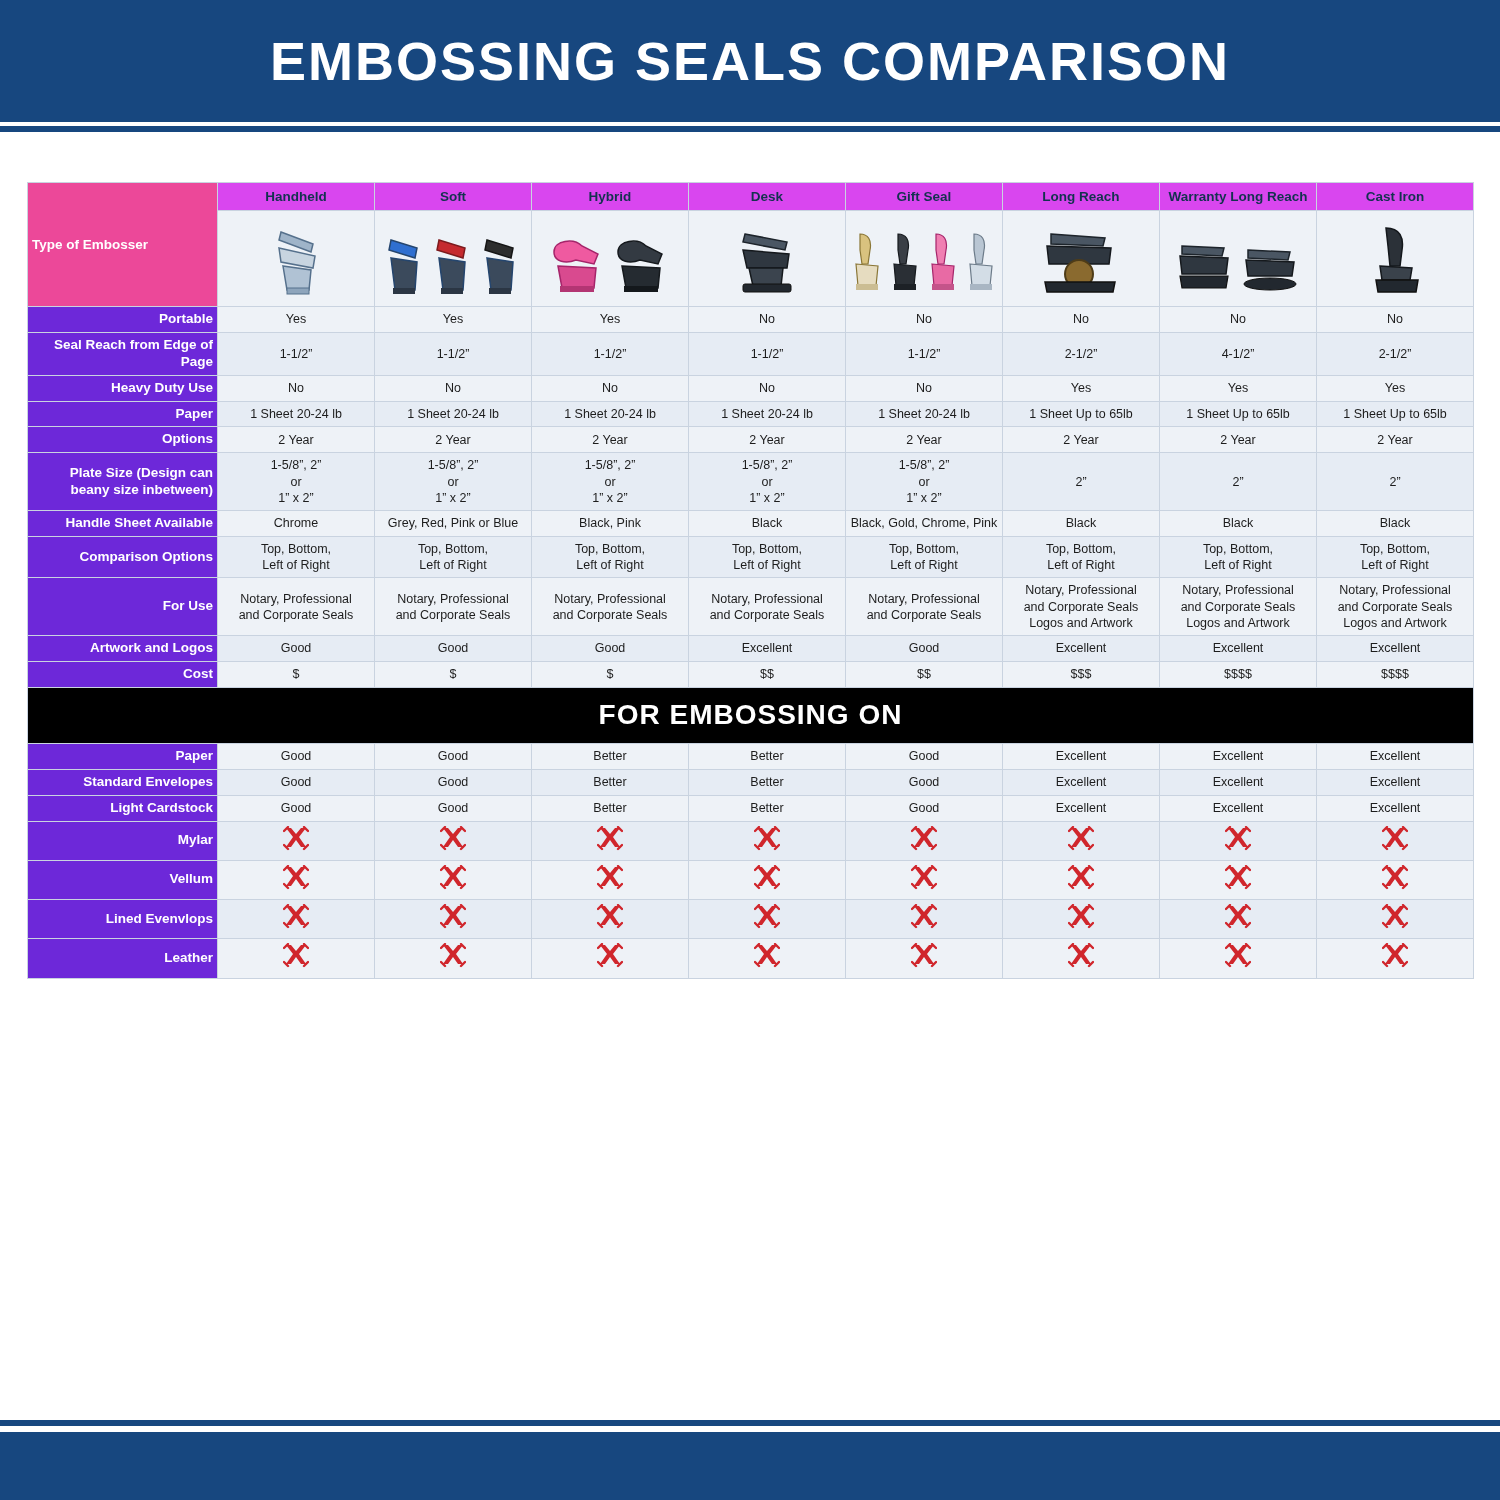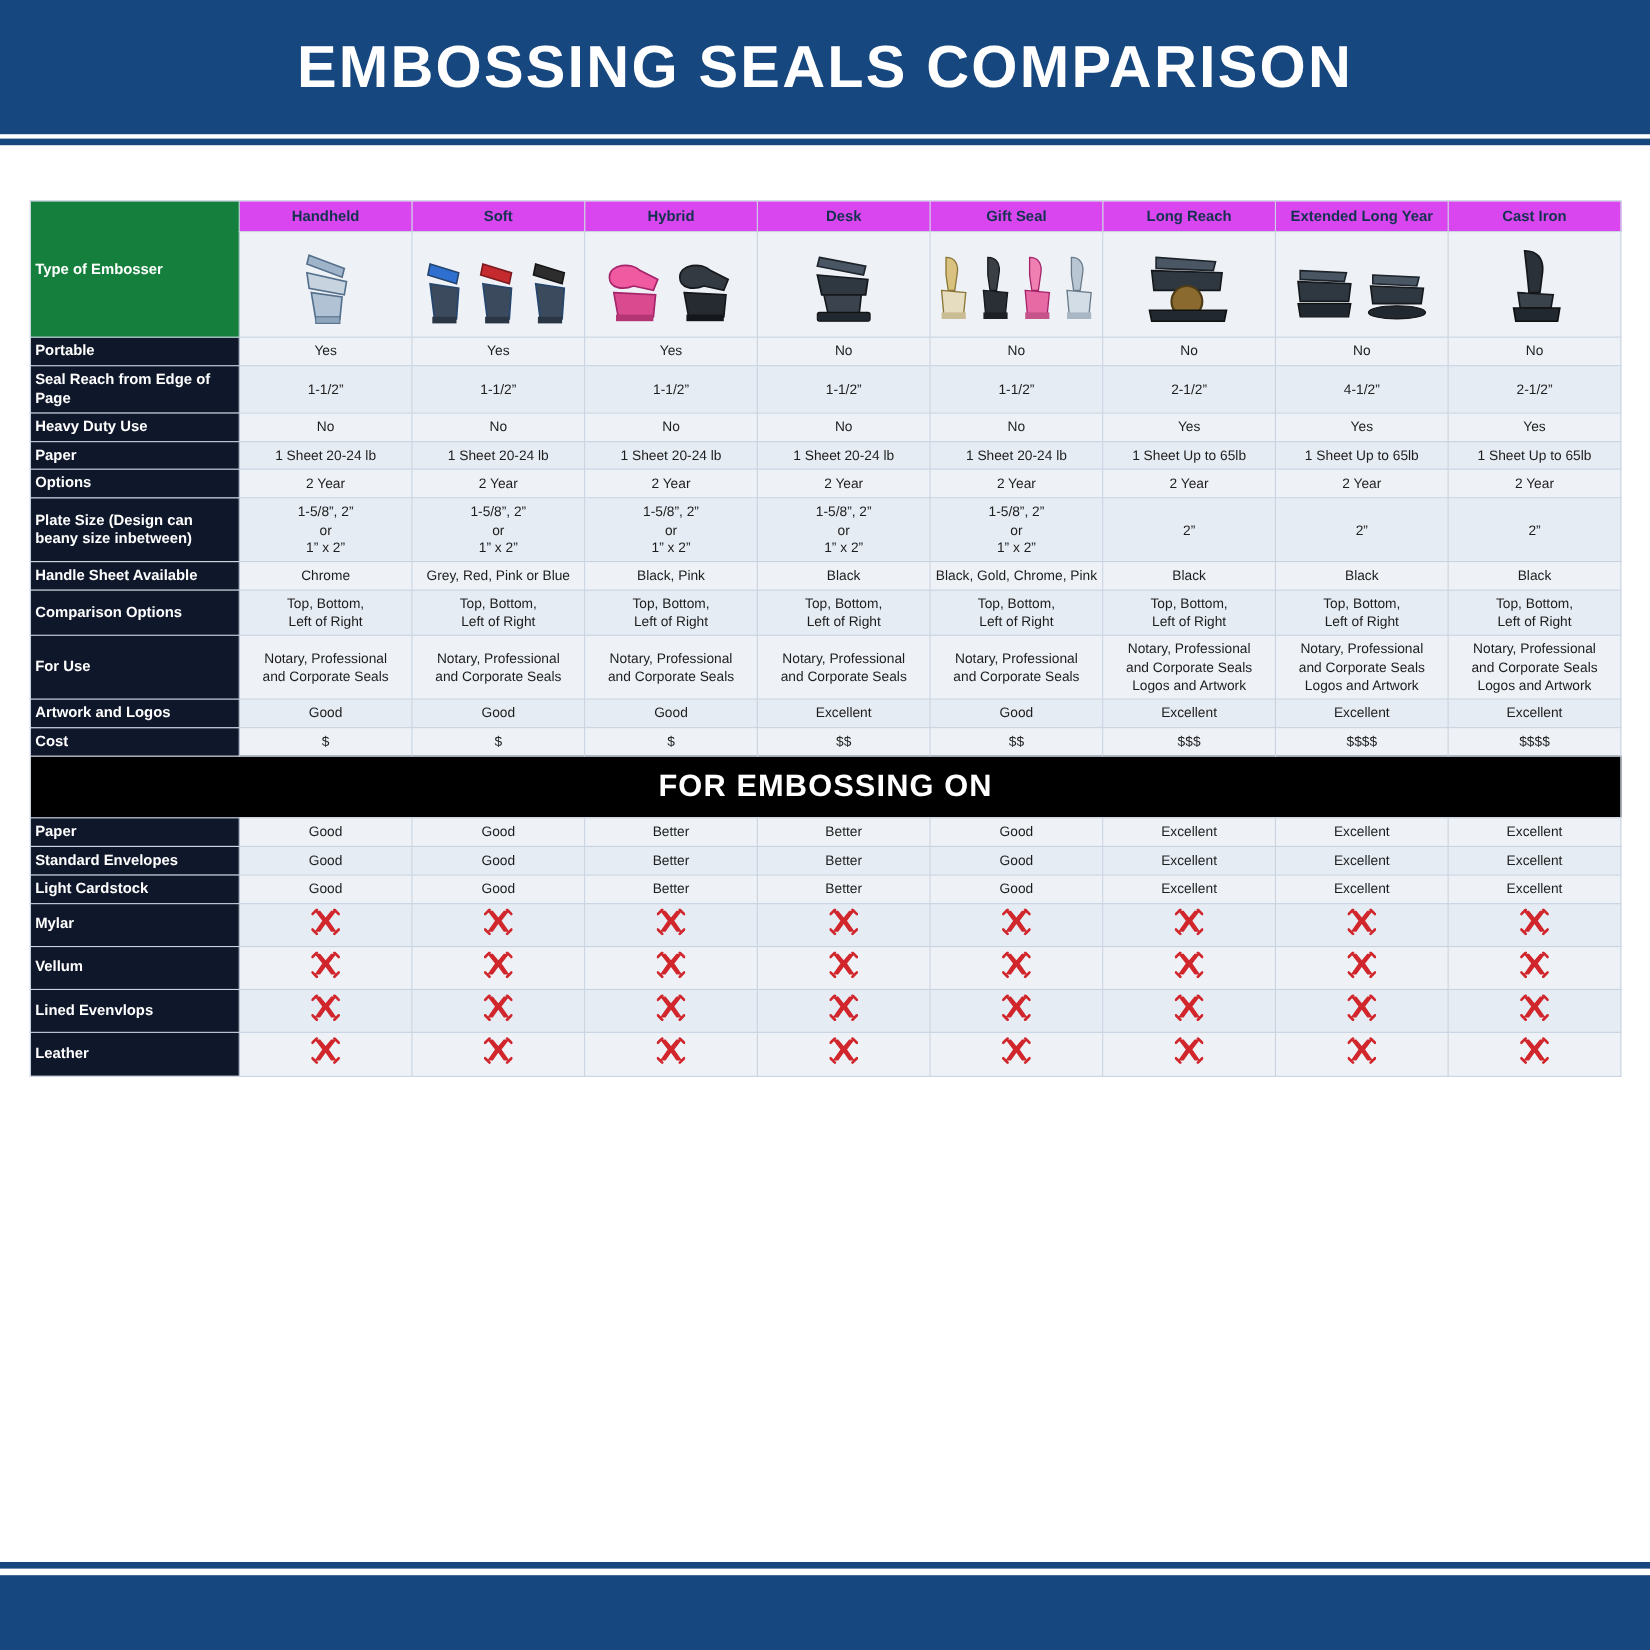--- a/index.html
+++ b/index.html
@@ -67,41 +67,41 @@
   table.cmp td, table.cmp th {
     border: 1px solid #c9d3e0;
     vertical-align: middle;
     padding: 4px 4px;
   }
   
   col.c0 { width: 190px; }
   col.cx { width: 157px; }
 
   td.rowlabel {
-    background: #0f172a;
+    background: #6d28d9;
     color: #ffffff;
     font-size: 13.5px;
     font-weight: bold;
-    text-align: left;
+    text-align: right;
     padding-left: 12px;
     line-height: 1.25;
     border: 1px solid #17477f;
   }
   th.colhead {
     background: #d946ef;
     color: #13324f;
     font-size: 13.5px;
     font-weight: bold;
     text-align: center;
     height: 28px;
     padding: 4px 2px;
     border: 1px solid #c9d3e0;
   }
   td.corner {
-    background: #15803d;
+    background: #ec4899;
     border: 1px solid #17477f;
     color: #ffffff;
     font-size: 13.5px;
     font-weight: bold;
     padding-left: 12px;
     text-align: left;
   }
   td.datacell {
     background: #eef2f7;
     color: #1d1d1d;
@@ -162,21 +162,21 @@
       </colgroup>
       <thead>
         <tr>
           <td class="corner" rowspan="2">Type of Embosser</td>
           <th class="colhead">Handheld</th>
           <th class="colhead">Soft</th>
           <th class="colhead">Hybrid</th>
           <th class="colhead">Desk</th>
           <th class="colhead">Gift Seal</th>
           <th class="colhead">Long Reach</th>
-          <th class="colhead">Extended Long Year</th>
+          <th class="colhead">Warranty Long Reach</th>
           <th class="colhead">Cast Iron</th>
         </tr>
         <tr>
           <td class="imgcell">
             <div class="embosser-row">
               <svg width="70" height="80" viewBox="0 0 70 80">
                 <path d="M20 10 L52 22 L50 30 L18 18 Z" fill="#9fb4c9" stroke="#55708c" stroke-width="1.5"></path>
                 <path d="M18 26 L54 34 L52 46 L20 40 Z" fill="#c7d4e0" stroke="#55708c" stroke-width="1.5"></path>
                 <path d="M22 44 L50 48 L48 68 L26 68 Z" fill="#b0c2d4" stroke="#55708c" stroke-width="1.5"></path>
                 <rect x="26" y="66" width="22" height="6" fill="#8ea5bc" stroke="#55708c" stroke-width="1"></rect>

